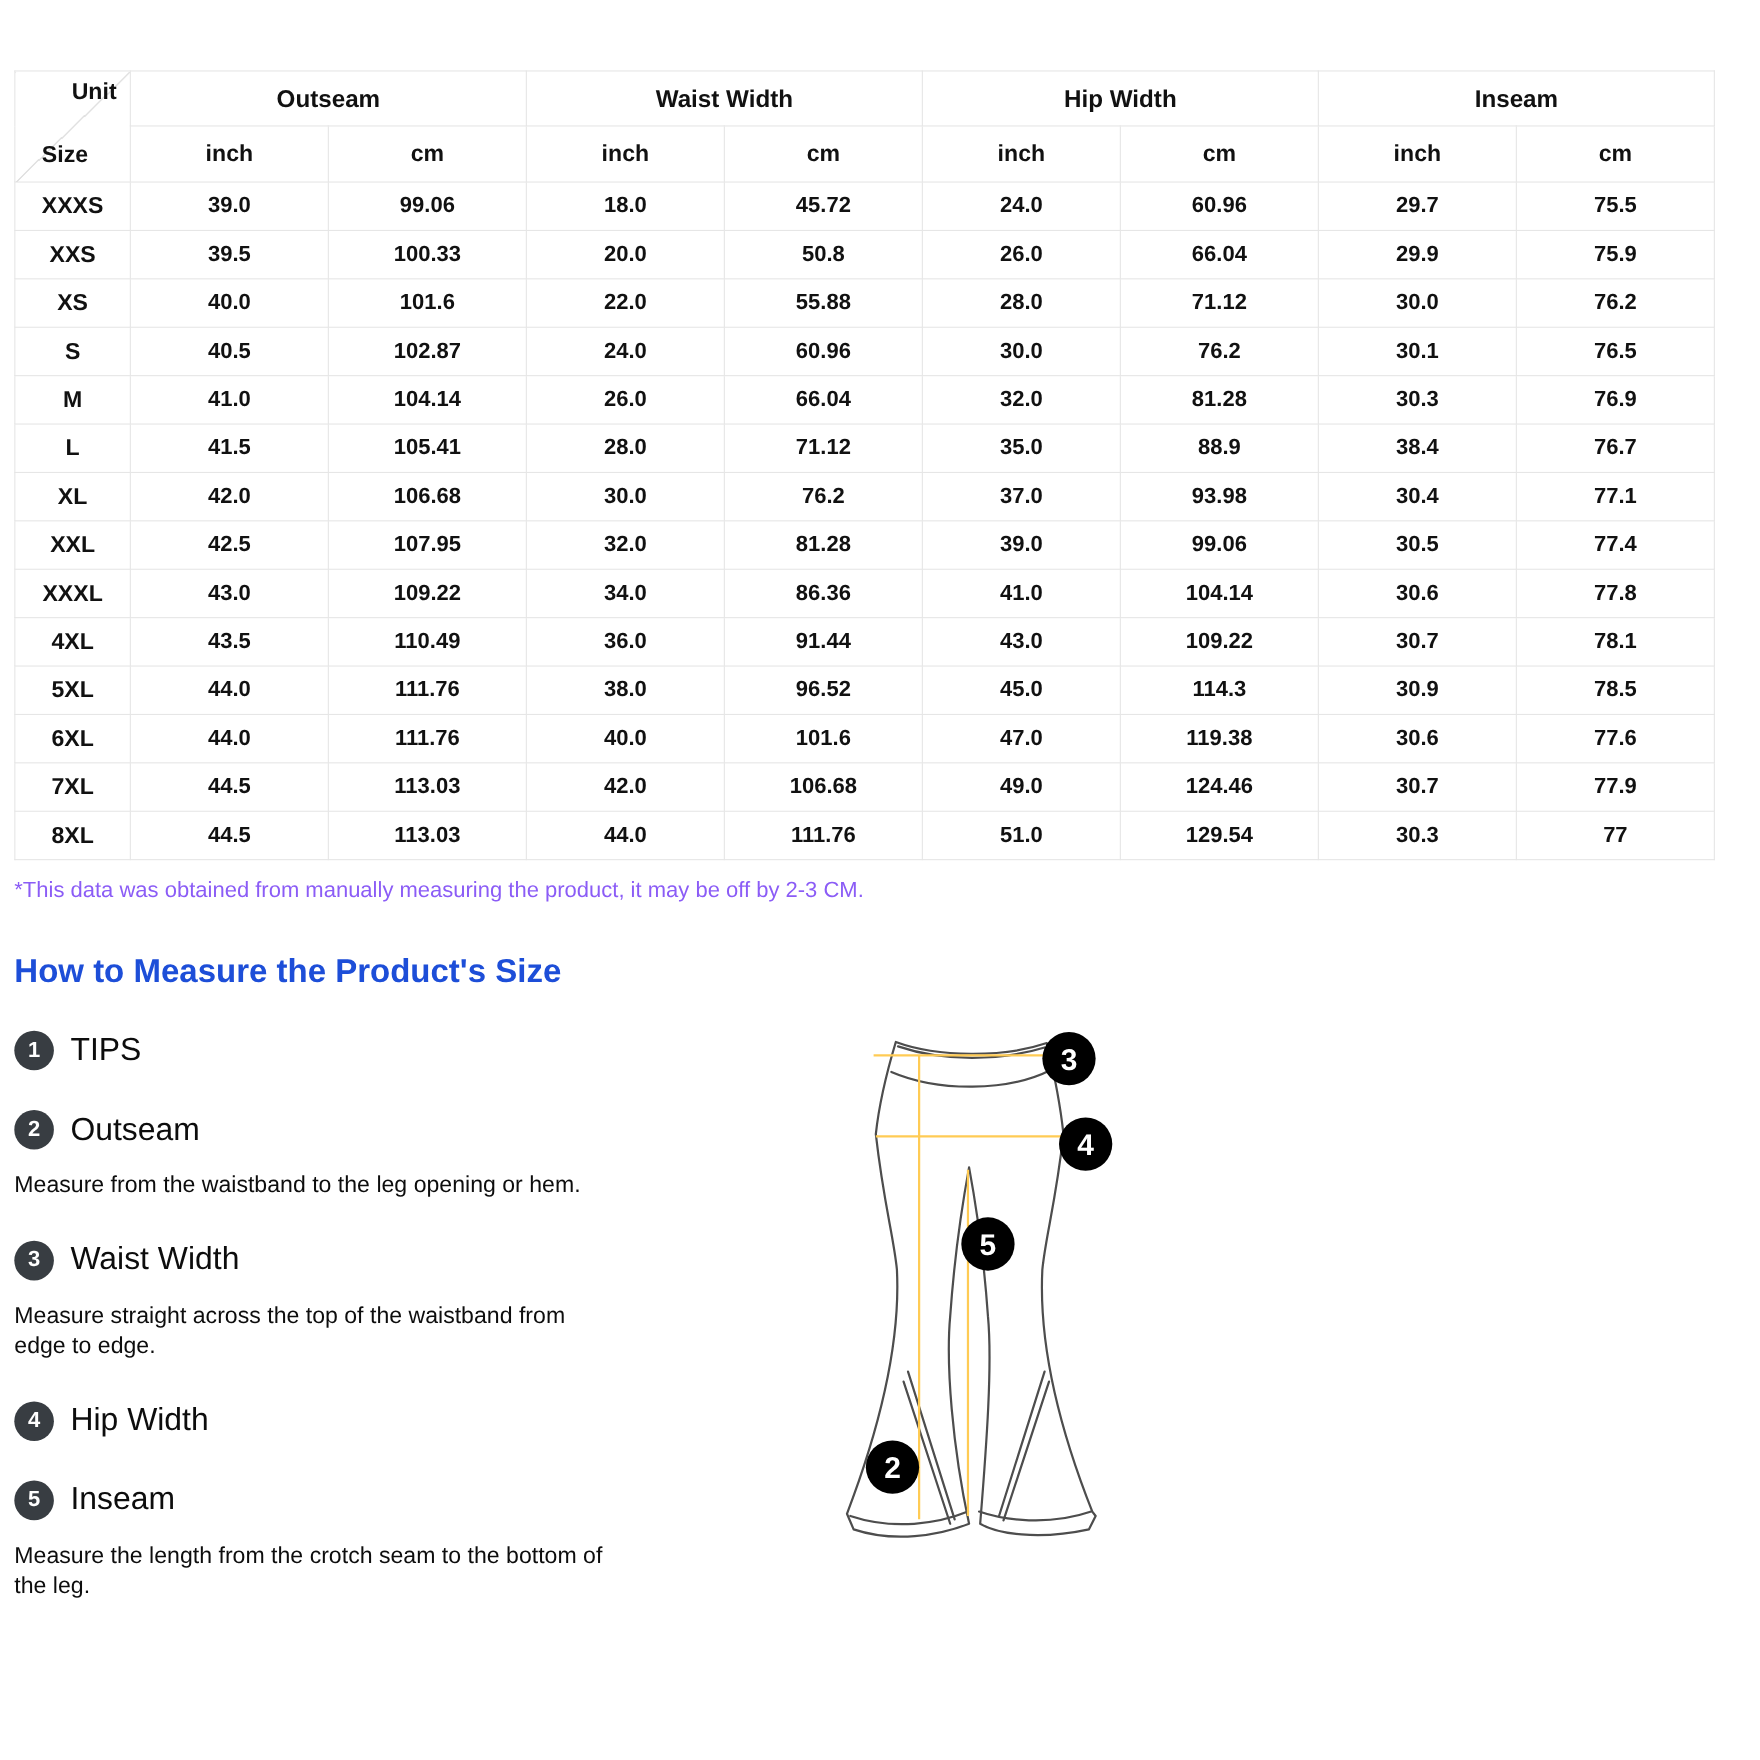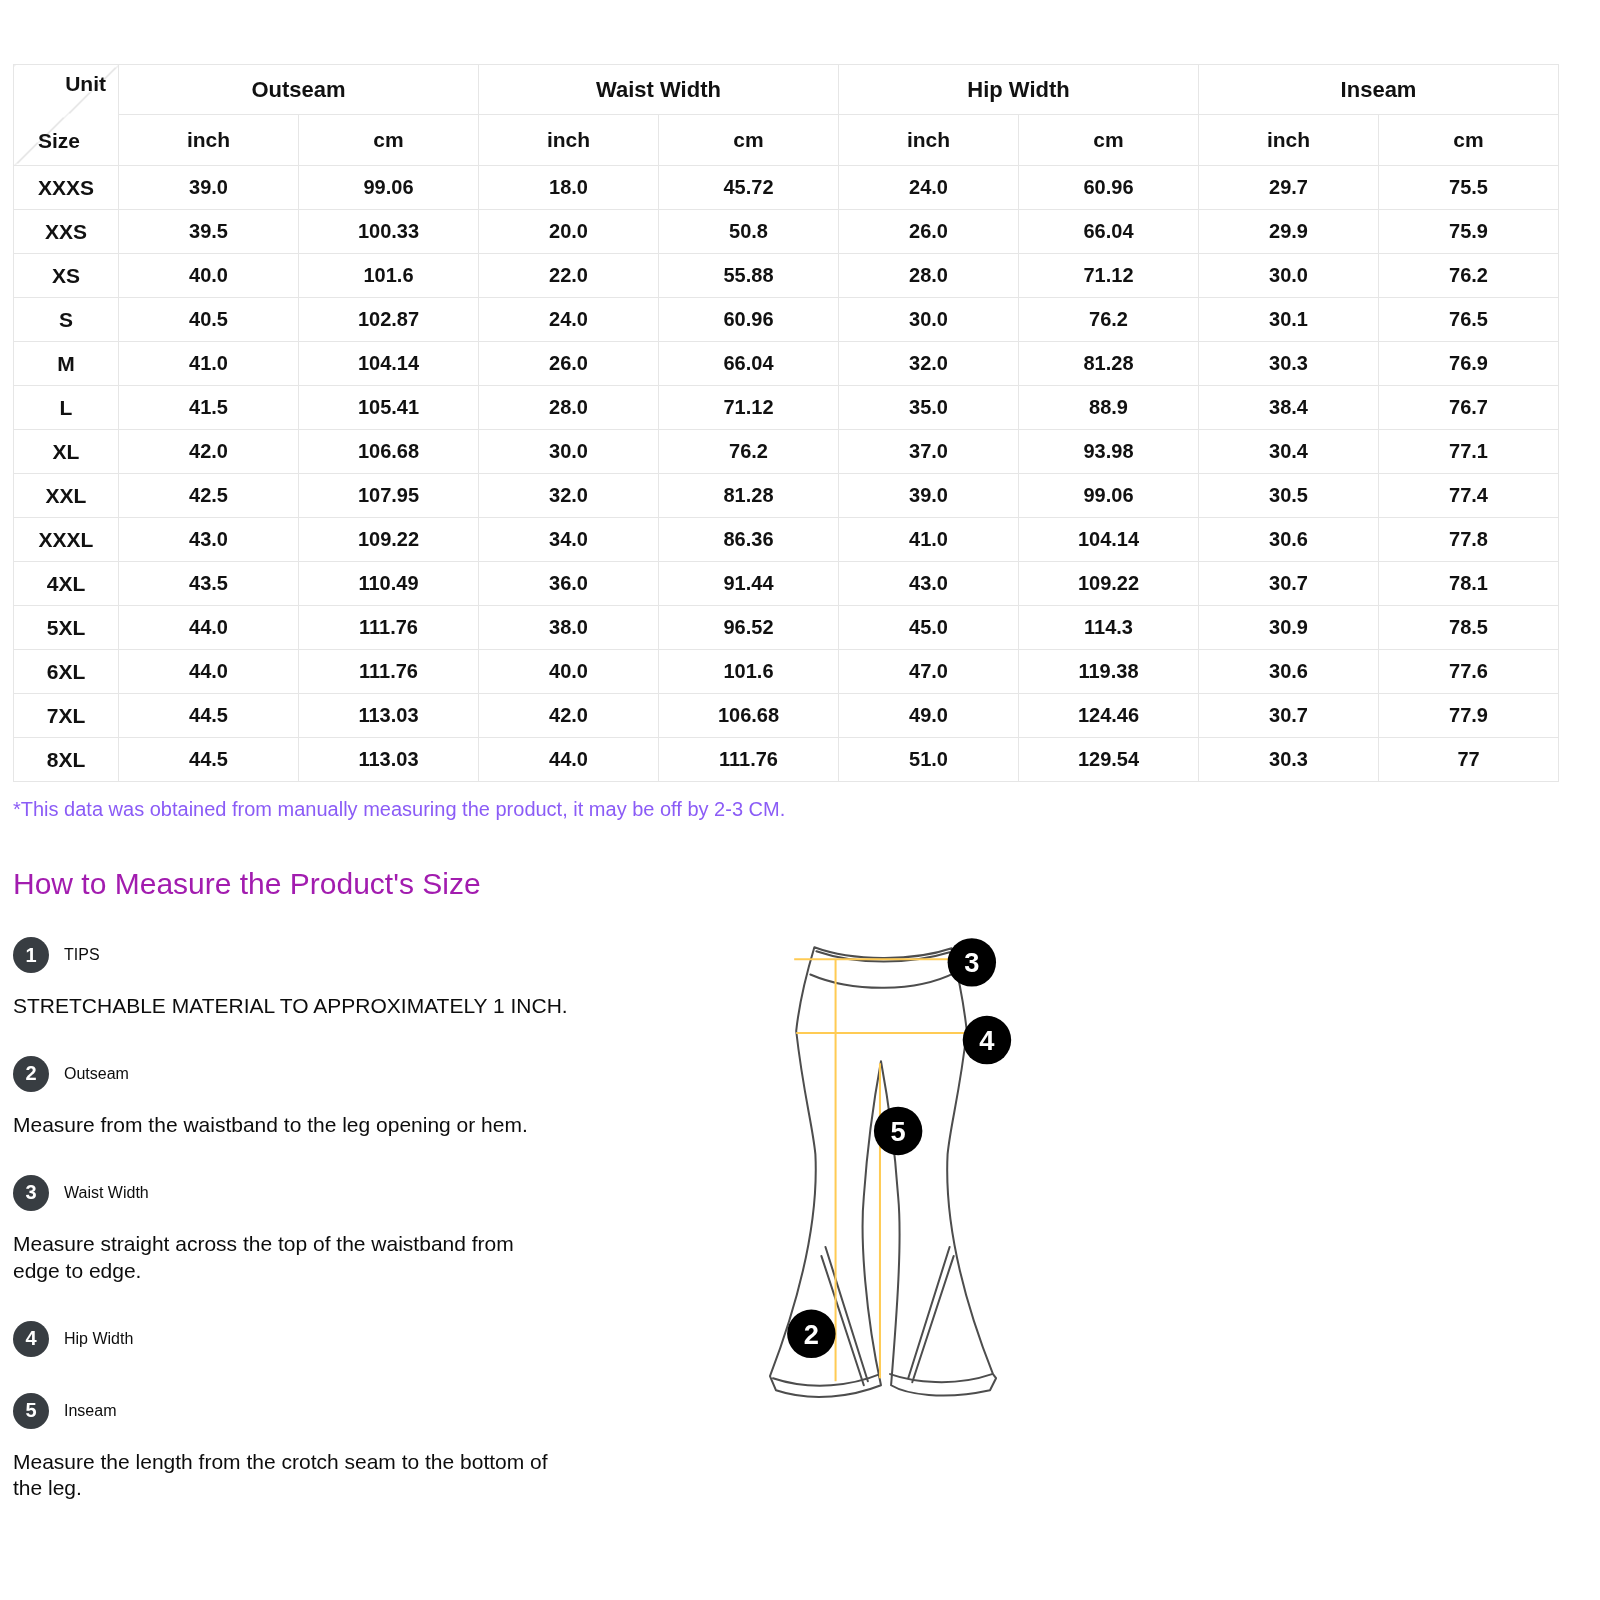--- a/index.html
+++ b/index.html
@@ -29,32 +29,32 @@
       linear-gradient(to bottom right,
         transparent 49.55%, #e0e0e0 49.55%, #e0e0e0 50.45%, transparent 50.45%);
   }
   .corner-top{position:absolute;top:7px;right:12px;font-size:21px;font-weight:bold;}
   .corner-bottom{position:absolute;bottom:12px;left:24px;font-size:21px;font-weight:bold;}
   
   .footnote{
     margin:16px 0 0 13px;font-size:20px;font-weight:400;color:#8b5cf6;
   }
   .measure-title{
-    margin:46px 0 0 13px;font-size:30px;font-weight:400;color:#a21caf;
+    margin:46px 0 0 13px;font-size:30px;font-weight:700;color:#1d4ed8;
   }
   
   .steps{margin-left:13px;}
   .step-head{display:flex;align-items:center;gap:15px;margin-top:36px;}
   .step-circle{
     width:36px;height:36px;border-radius:50%;
     background:#383d42;color:#fff;
     display:flex;align-items:center;justify-content:center;
     font-size:20px;font-weight:bold;flex:0 0 36px;
   }
-  .step-label{font-size:16px;font-weight:400;color:#0d0d0d;}
+  .step-label{font-size:29px;font-weight:400;color:#0d0d0d;}
   .step-desc{
     margin:20px 0 0 0;font-size:21px;font-weight:400;
     max-width:545px;line-height:1.28;color:#0d0d0d;
   }
   .step-desc.caps{max-width:700px;}
   
   .diagram{position:absolute;left:733px;top:922px;width:300px;height:545px;}
 </style>
 </head>
 <body>
@@ -254,21 +254,20 @@
 <div class="footnote">*This data was obtained from manually measuring the product, it may be off by 2-3 CM.</div>
 
 <h1 class="measure-title">How to Measure the Product's Size</h1>
 
 <div class="steps">
 
   <div class="step-head">
     <span class="step-circle">1</span>
     <span class="step-label">TIPS</span>
   </div>
-  <p class="step-desc caps">STRETCHABLE MATERIAL TO APPROXIMATELY 1 INCH.</p>
 
   <div class="step-head">
     <span class="step-circle">2</span>
     <span class="step-label">Outseam</span>
   </div>
   <p class="step-desc">Measure from the waistband to the leg opening or hem.</p>
 
   <div class="step-head">
     <span class="step-circle">3</span>
     <span class="step-label">Waist Width</span>

